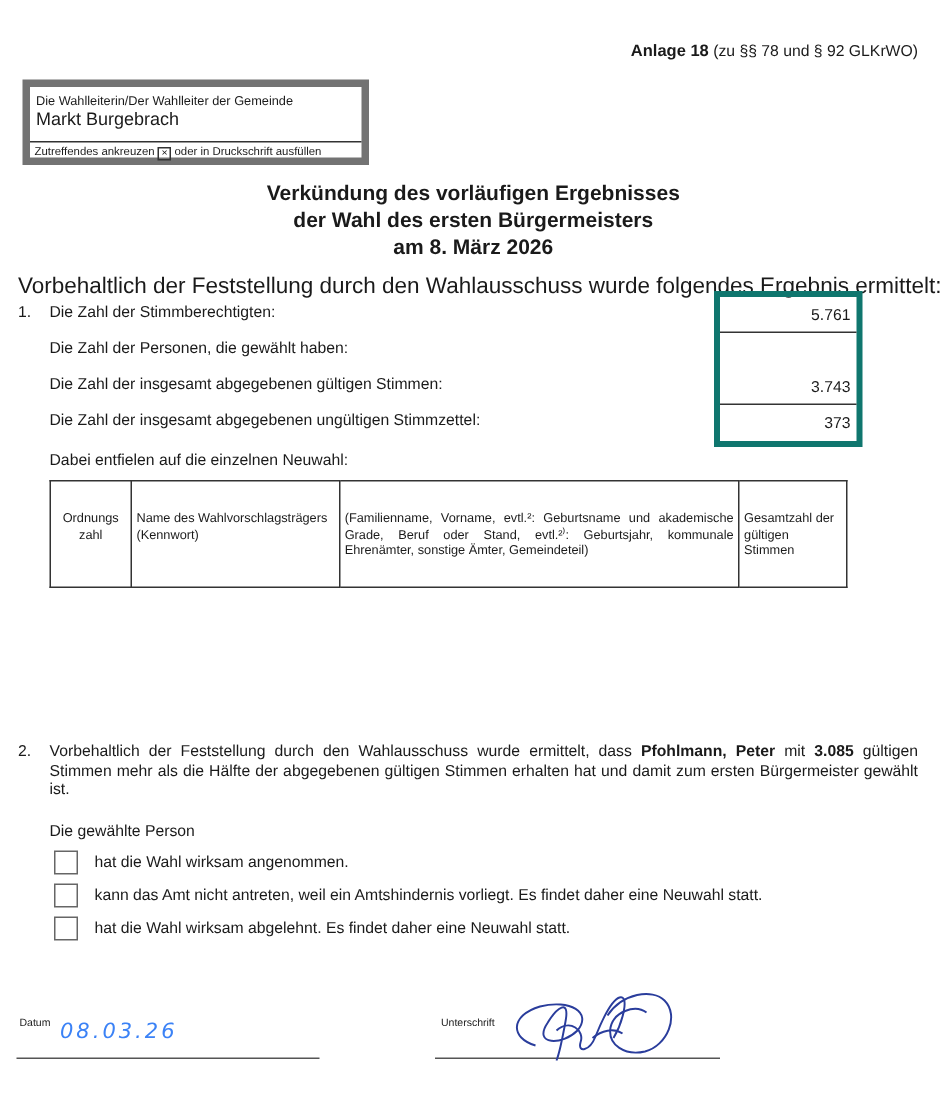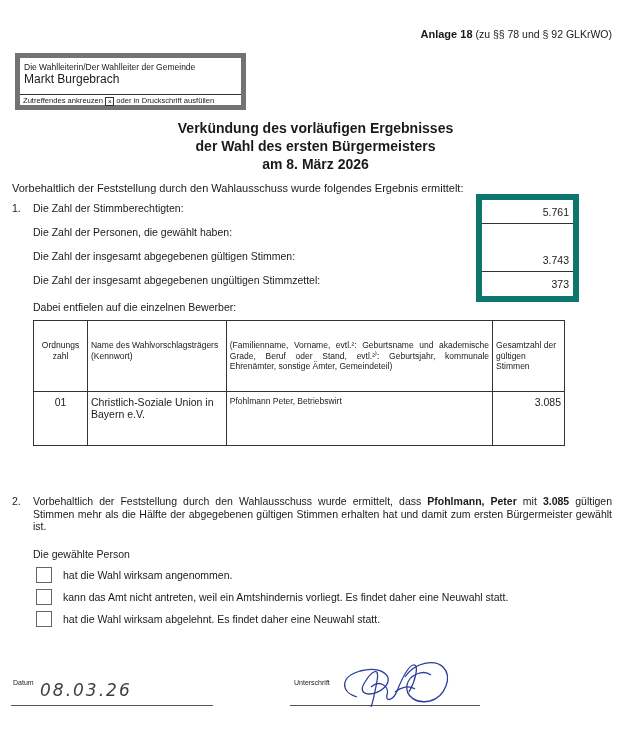--- a/index.html
+++ b/index.html
@@ -8,23 +8,23 @@
   .abs { position:absolute; }
   .anlage { left:0; top:28px; width:612px; text-align:right; font-size:10.5px; }
   .anlage b { font-size:11px; }
   .hdrbox { left:15px; top:53px; width:221px; height:47px; border:5px solid #737373; }
   .hdrbox .l1 { position:absolute; left:4px; top:4px; font-size:8.5px; }
   .hdrbox .l2 { position:absolute; left:4px; top:14px; font-size:12px; }
   .hdrbox .div { position:absolute; left:0; right:0; top:36px; border-top:1px solid #333; }
   .hdrbox .l3 { position:absolute; left:3px; top:38px; font-size:7.6px; white-space:nowrap; }
   .xbox { display:inline-block; width:7px; height:7px; border:1px solid #333; font-size:7px; line-height:7px; text-align:center; vertical-align:-1px; }
   .title { left:0; width:631px; text-align:center; font-weight:bold; font-size:14px; line-height:16px; }
-  .intro { left:12px; top:182px; font-size:11px; }
+  .intro { left:12px; top:182px; font-size:15px; }
   .rowlbl { font-size:10.5px; }
-  .nbox { left:476px; top:194px; width:91px; height:96px; border:6px solid #0f766e; }
+  .nbox { left:476px; top:194px; width:91px; height:96px; border:4px solid #0f766e; }
   .nbox .cell { position:absolute; left:0; right:0; height:24px; border-bottom:1px solid #333; text-align:right; padding-right:4px; font-size:10.5px; line-height:24px; box-sizing:border-box; }
   .nbox .cell:last-child { border-bottom:none; }
   .dabei { left:33px; top:301px; font-size:10.5px; }
   table.cand { position:absolute; left:33px; top:320px; border-collapse:collapse; width:532px; }
   table.cand td, table.cand th { border:1px solid #333; vertical-align:top; padding:19px 3px; }
   table.cand th { font-weight:normal; font-size:8.5px; line-height:10.5px; text-align:left; height:31px; }
   table.cand th.c1 { text-align:center; }
   table.cand td { height:30px; }
   table.cand td.c1 { text-align:center; font-size:10.5px; padding-top:4px; }
   table.cand td.c2 { font-size:10.5px; line-height:12px; padding-top:4px; }
@@ -33,21 +33,21 @@
   table.cand tr.last td { height:17px; padding-top:3px; }
   .p2 { left:12px; top:495px; width:600px; font-size:10.5px; line-height:12.5px; text-align:justify; }
   .p2 .num { position:absolute; left:0; top:0; }
   .p2 .txt { margin-left:21px; display:block; }
   .gp { left:33px; top:548px; font-size:10.5px; }
   .opt { left:36px; font-size:10.5px; }
   .opt .cb { position:absolute; left:0; top:0; width:14px; height:14px; border:1px solid #666; }
   .opt .otext { position:absolute; left:27px; top:2px; white-space:nowrap; }
   .siglbl { font-size:7px; }
   .sigline { border-top:1px solid #555; height:0; }
-  .hand { font-family:"DejaVu Sans", sans-serif; color:#404040; font-style:italic; font-size:17px; letter-spacing:2px; }
+  .hand { font-family:"DejaVu Sans", sans-serif; color:#3b82f6; font-style:italic; font-size:14px; letter-spacing:2px; }
 </style>
 </head>
 <body>
 
 <div class="abs anlage">
   <b>Anlage 18</b>
   <span>(zu §§ 78 und § 92 GLKrWO)</span>
 </div>
 
 <div class="abs hdrbox">
@@ -72,41 +72,35 @@
 <div class="abs rowlbl" style="left:33px; top:226px;">Die Zahl der Personen, die gewählt haben:</div>
 <div class="abs rowlbl" style="left:33px; top:250px;">Die Zahl der insgesamt abgegebenen gültigen Stimmen:</div>
 <div class="abs rowlbl" style="left:33px; top:274px;">Die Zahl der insgesamt abgegebenen ungültigen Stimmzettel:</div>
 
 <div class="abs nbox">
   <div class="cell" style="top:0;">5.761</div>
   <div class="cell" style="top:48px;">3.743</div>
   <div class="cell" style="top:72px;">373</div>
 </div>
 
-<div class="abs dabei">Dabei entfielen auf die einzelnen Bewerber:</div>
+<div class="abs dabei">Dabei entfielen auf die einzelnen Neuwahl:</div>
 
 <table class="cand">
   <colgroup>
       <col style="width:54px">
       <col style="width:139px">
       <col style="width:267px">
       <col style="width:72px">
     </colgroup>
   <tbody>
       <tr>
     <th class="c1">Ordnungs zahl</th>
     <th>Name des Wahlvorschlagsträgers (Kennwort)</th>
     <th style="text-align:justify;">(Familienname, Vorname, evtl.²: Geburtsname und akademische Grade, Beruf oder Stand, evtl.²⁾: Geburtsjahr, kommunale Ehrenämter, sonstige Ämter, Gemeindeteil)</th>
     <th>Gesamtzahl der gültigen Stimmen</th>
-  </tr>
-  <tr>
-    <td class="c1">01</td>
-    <td class="c2">Christlich-Soziale Union in Bayern e.V.</td>
-    <td class="c3">Pfohlmann Peter, Betriebswirt</td>
-    <td class="c4">3.085</td>
   </tr>
 </tbody>
   </table>
 
 <div class="abs p2">
   <span class="num">2.</span>
   <span class="txt"><span>Vorbehaltlich der Feststellung durch den Wahlausschuss wurde ermittelt, dass </span><b>Pfohlmann, Peter</b><span> mit </span><b>3.085</b><span> gültigen Stimmen mehr als die Hälfte der abgegebenen gültigen Stimmen erhalten hat und damit zum ersten Bürgermeister gewählt ist.</span></span>
 </div>
 
 <div class="abs gp">Die gewählte Person</div>

